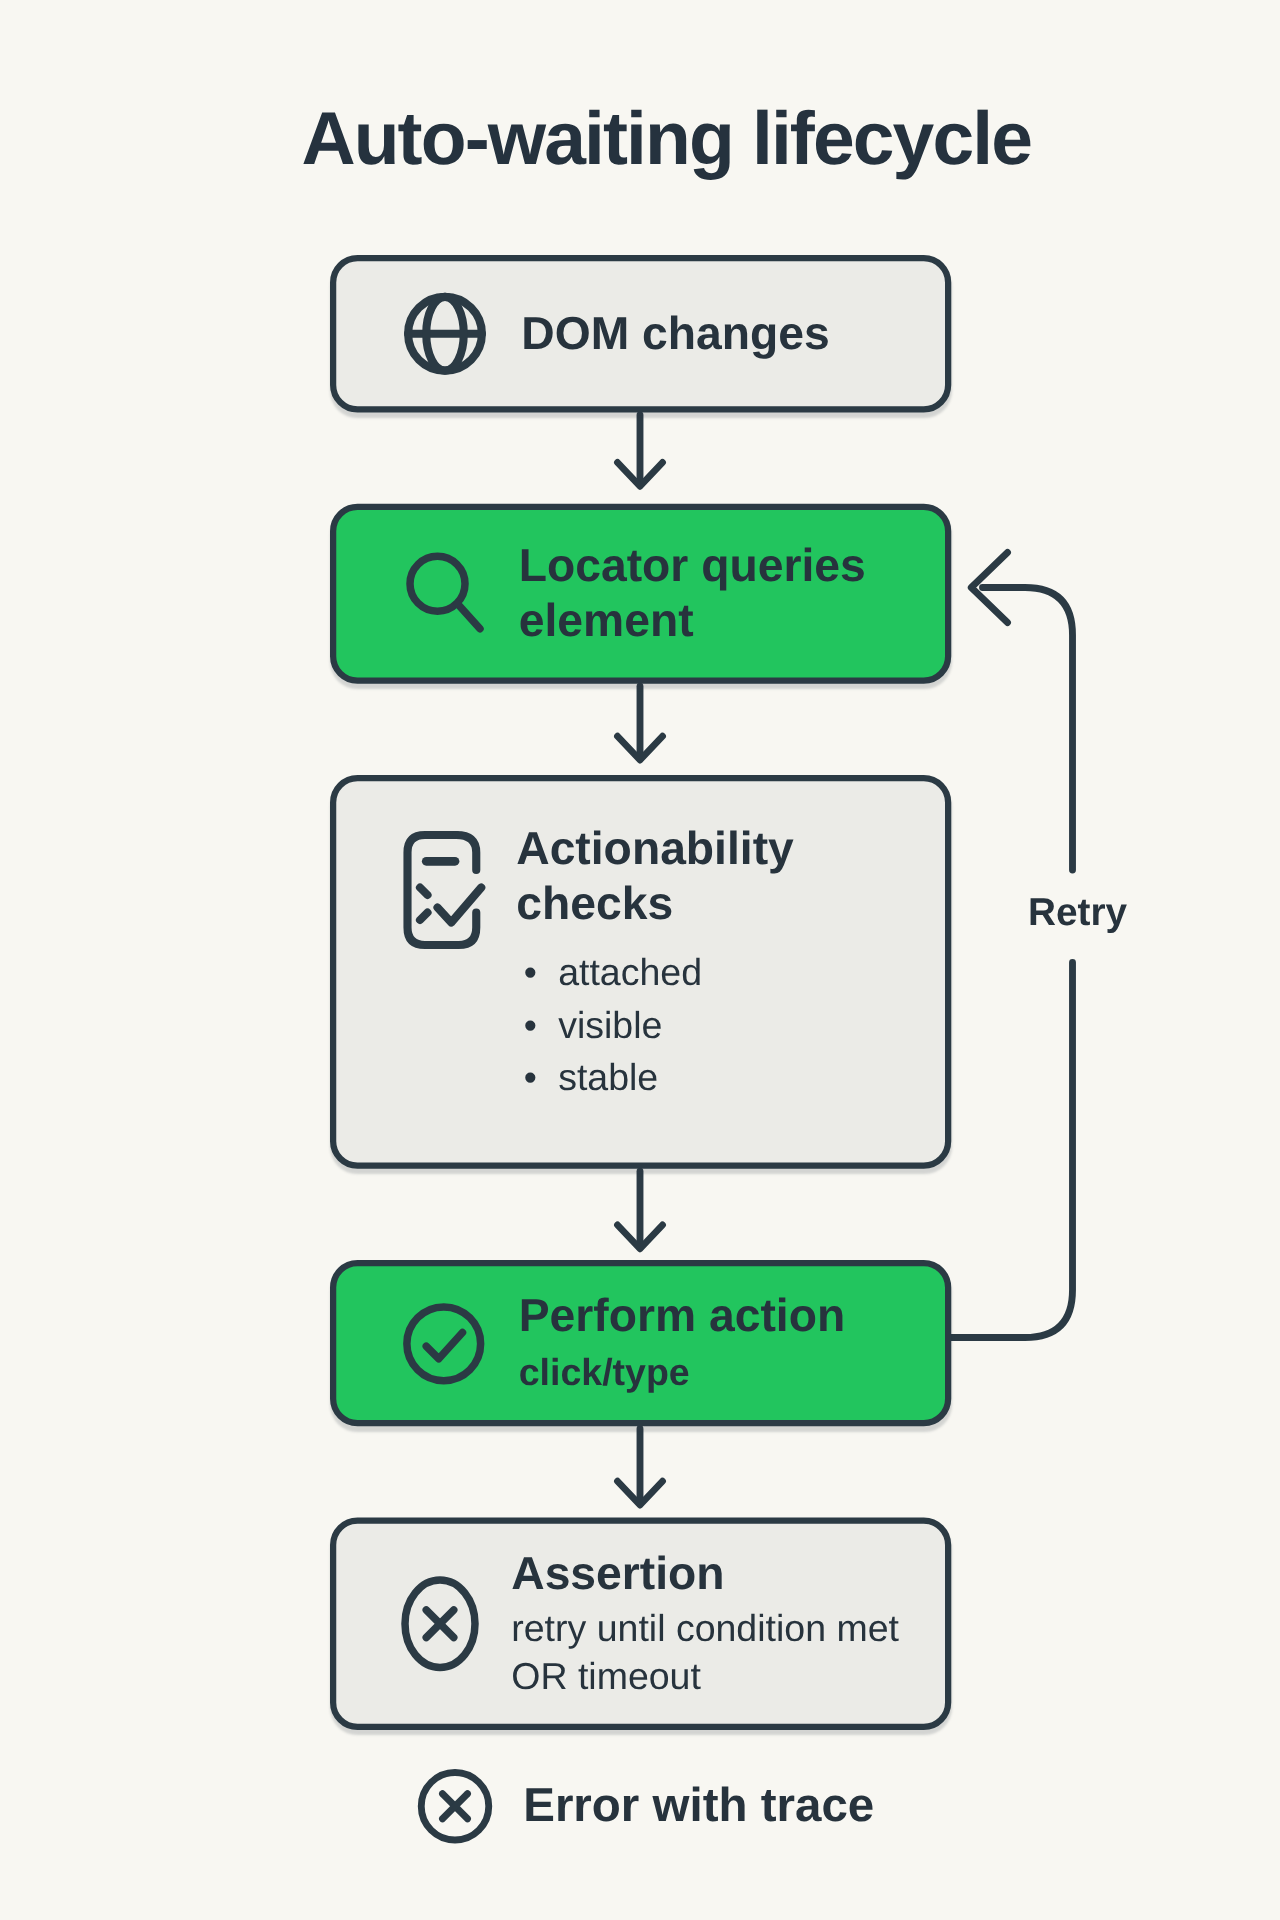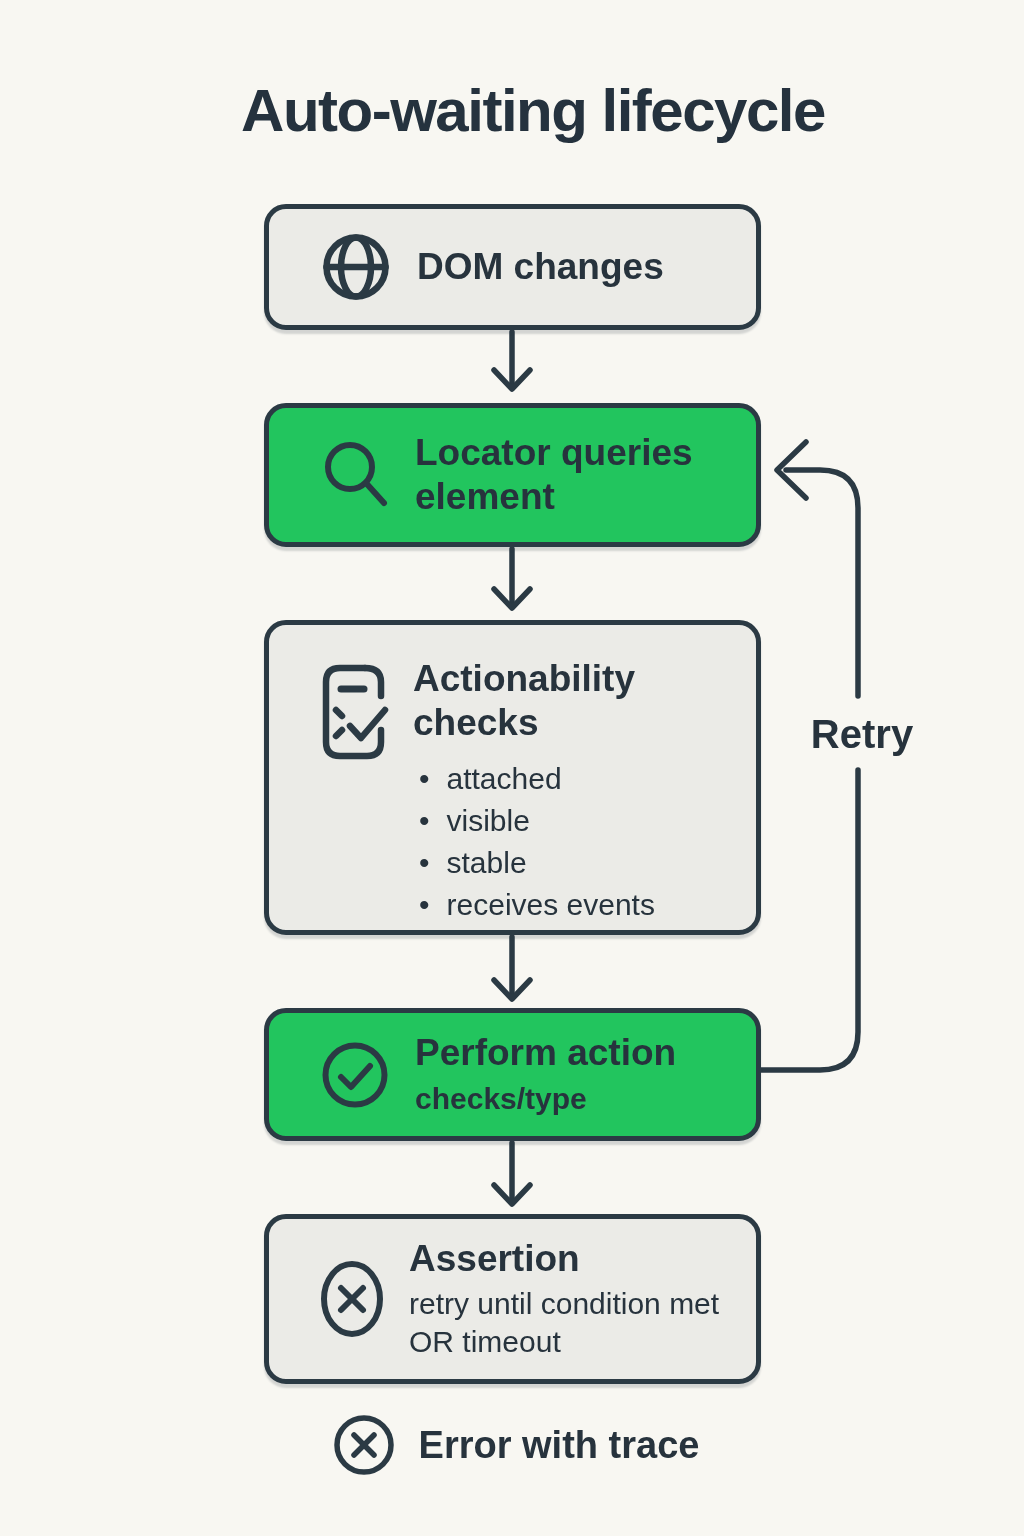--- a/index.html
+++ b/index.html
@@ -70,21 +70,21 @@
   .bullet::before{
     content:"\2022";
     margin:0 17px 0 6px;
     font-size:30px;
   }
   .retry-label{
     position:absolute;
     left:802px;top:712px;
     width:120px;
     text-align:center;
-    font-size:40px;
+    font-size:31px;
     font-weight:600;
     color:#27333d;
   }
   .terminal{
     position:absolute;
     left:0;right:0;top:1414px;
     display:flex;
     align-items:center;
     justify-content:center;
     gap:24px;
@@ -170,37 +170,34 @@
       <div class="bullets">
         <div class="bullet">
             <span>attached</span>
           </div>
         <div class="bullet">
             <span>visible</span>
           </div>
         <div class="bullet">
             <span>stable</span>
           </div>
-        <div class="bullet">
-            <span>receives events</span>
-          </div>
       </div>
     </div>
   </div>
 
   <div class="node green" id="node-action" style="top:1008px;height:133px;">
     <span class="icon">
       <svg width="72" height="72" viewBox="0 0 72 72" fill="none" stroke="#2b3a44" stroke-width="6" stroke-linecap="round" stroke-linejoin="round">
         <circle cx="36" cy="36" r="29.5"></circle>
         <path d="M22 38 L32 48 L51 27"></path>
       </svg>
     </span>
     <div>
       <div class="node-label">Perform action</div>
-      <div class="node-sub">checks/type</div>
+      <div class="node-sub">click/type</div>
     </div>
   </div>
 
   <div class="node gray" id="node-assertion" style="top:1214px;height:170px;">
     <span class="icon">
       <svg width="66" height="82" viewBox="0 0 66 82" fill="none" stroke="#2b3a44" stroke-width="6" stroke-linecap="round">
         <ellipse cx="33" cy="41" rx="28" ry="35"></ellipse>
         <line x1="22" y1="30" x2="44" y2="52"></line>
         <line x1="44" y1="30" x2="22" y2="52"></line>
       </svg>

